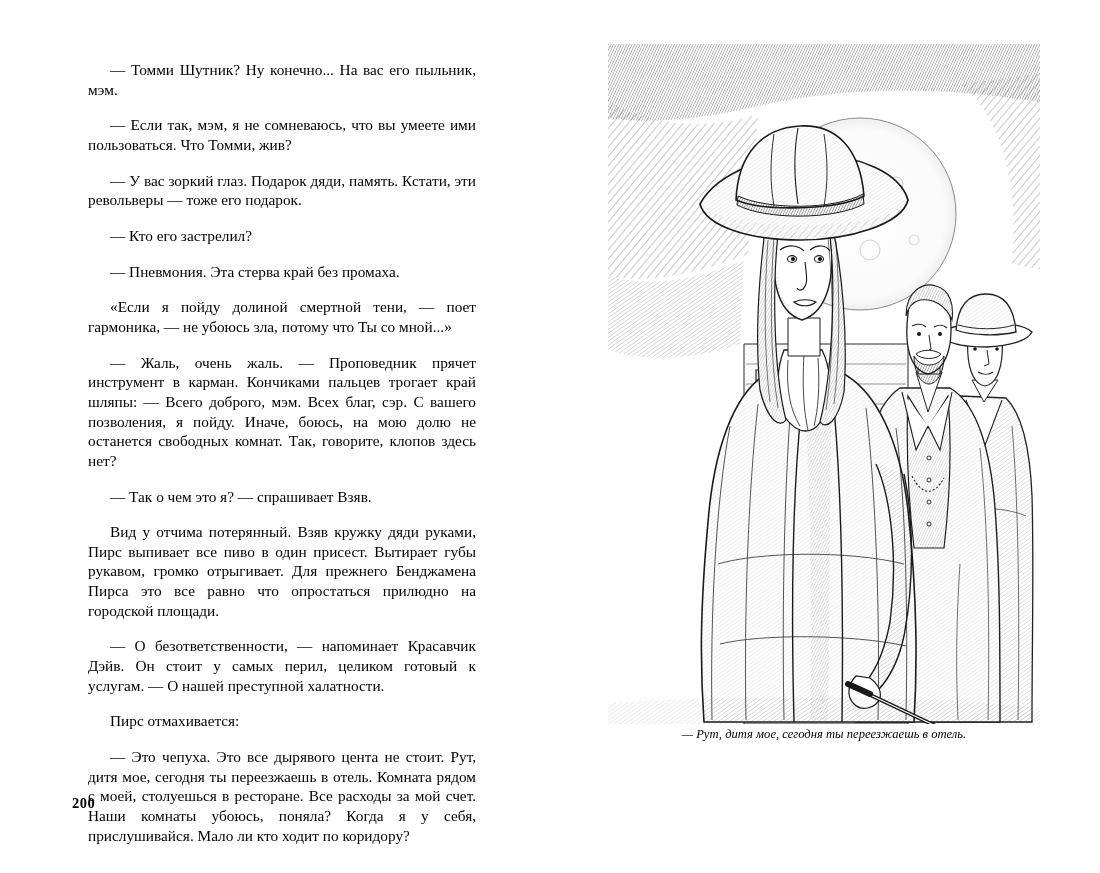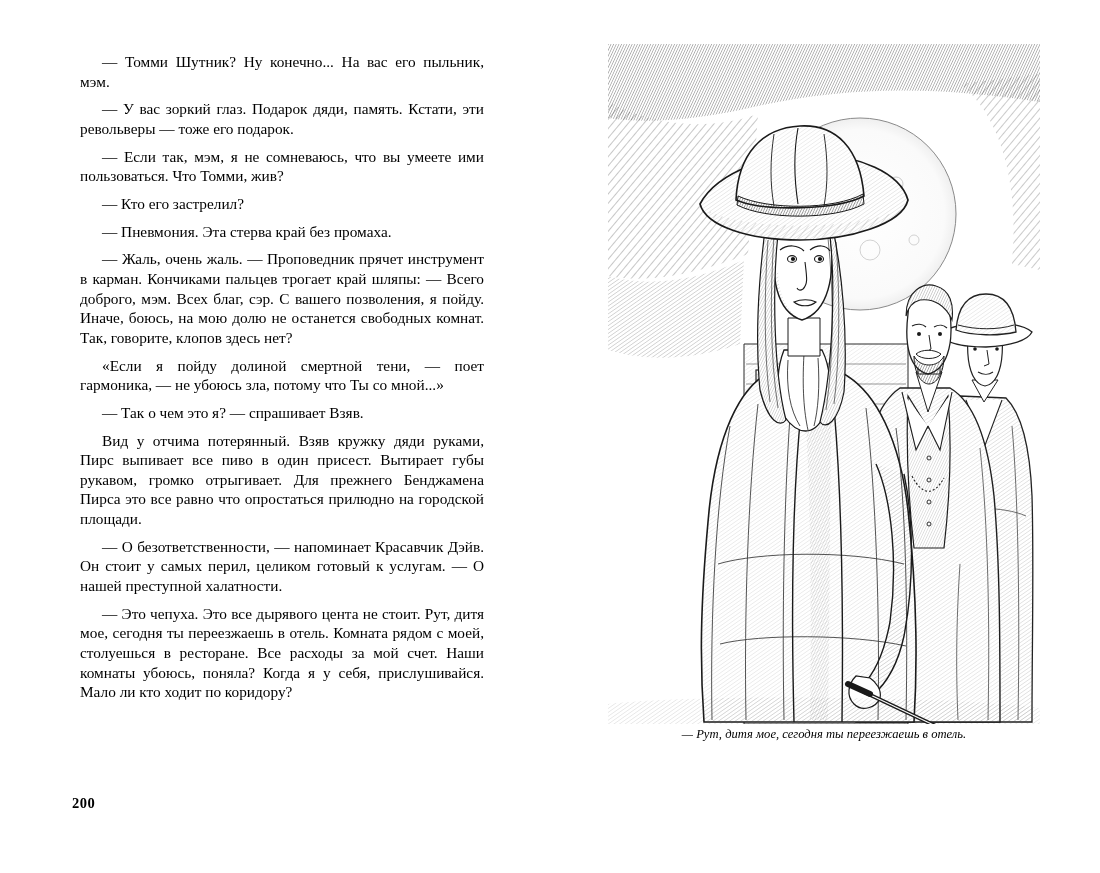--- a/index.html
+++ b/index.html
@@ -24,21 +24,21 @@
     position: absolute;
     left: 72px;
     top: 44px;
     width: 420px;
   }
   .para {
     font-size: 15.3px;
     line-height: 1.285;
     text-align: justify;
     text-indent: 22px;
-    margin: 8px;
+    margin: 16px;
     hyphens: manual;
   }
   .page-number {
     position: absolute;
     left: 72px;
     top: 795px;
     font-size: 14.5px;
     font-weight: bold;
     letter-spacing: 0.5px;
   }
@@ -65,29 +65,30 @@
     line-height: 1.3;
   }
 </style>
 </head>
 <body>
 
 <div class="page">
 
   <div class="text-column">
     <p class="para">— Томми Шутник? Ну конечно... На вас его пыльник, мэм.</p>
+    <p class="para">— Если так, мэм, я не сомневаюсь, что вы умеете ими пользоваться. Что Томми, жив?</p>
     <p class="para">— У вас зоркий глаз. Подарок дяди, память. Кстати, эти револьверы — тоже его подарок.</p>
-    <p class="para">— Если так, мэм, я не сомневаюсь, что вы умеете ими пользоваться. Что Томми, жив?</p>
     <p class="para">— Кто его застрелил?</p>
     <p class="para">— Пневмония. Эта стерва край без промаха.</p>
+    <p class="para">«Если я пойду долиной смертной тени, — поет гармоника, — не убоюсь зла, потому что Ты со мной...»</p>
     <p class="para">— Жаль, очень жаль. — Проповедник прячет инструмент в карман. Кончиками пальцев трогает край шляпы: — Всего доброго, мэм. Всех благ, сэр. С вашего позволения, я пойду. Иначе, боюсь, на мою долю не останется свободных комнат. Так, говорите, клопов здесь нет?</p>
-    <p class="para">«Если я пойду долиной смертной тени, — поет гармоника, — не убоюсь зла, потому что Ты со мной...»</p>
     <p class="para">— Так о чем это я? — спрашивает Взяв.</p>
     <p class="para">Вид у отчима потерянный. Взяв кружку дяди руками, Пирс выпивает все пиво в один присест. Вытирает губы рукавом, громко отрыгивает. Для прежнего Бенджамена Пирса это все равно что опростаться прилюдно на городской площади.</p>
     <p class="para">— О безответственности, — напоминает Красавчик Дэйв. Он стоит у самых перил, целиком готовый к услугам. — О нашей преступной халатности.</p>
+    <p class="para">Пирс отмахивается:</p>
     <p class="para">— Это чепуха. Это все дырявого цента не стоит. Рут, дитя мое, сегодня ты переезжаешь в отель. Комната рядом с моей, столуешься в ресторане. Все расходы за мой счет. Наши комнаты убоюсь, поняла? Когда я у себя, прислушивайся. Мало ли кто ходит по коридору?</p>
   </div>
 
   <div class="page-number">200</div>
 
   <div class="illustration">
     <svg class="illo-svg" viewBox="0 0 432 680" xmlns="http://www.w3.org/2000/svg">
       <defs>
         <pattern id="hatch" width="6" height="6" patternUnits="userSpaceOnUse" patternTransform="rotate(40)">
           <line x1="0" y1="0" x2="0" y2="6" stroke="#2b2b2b" stroke-width="0.7"></line>

